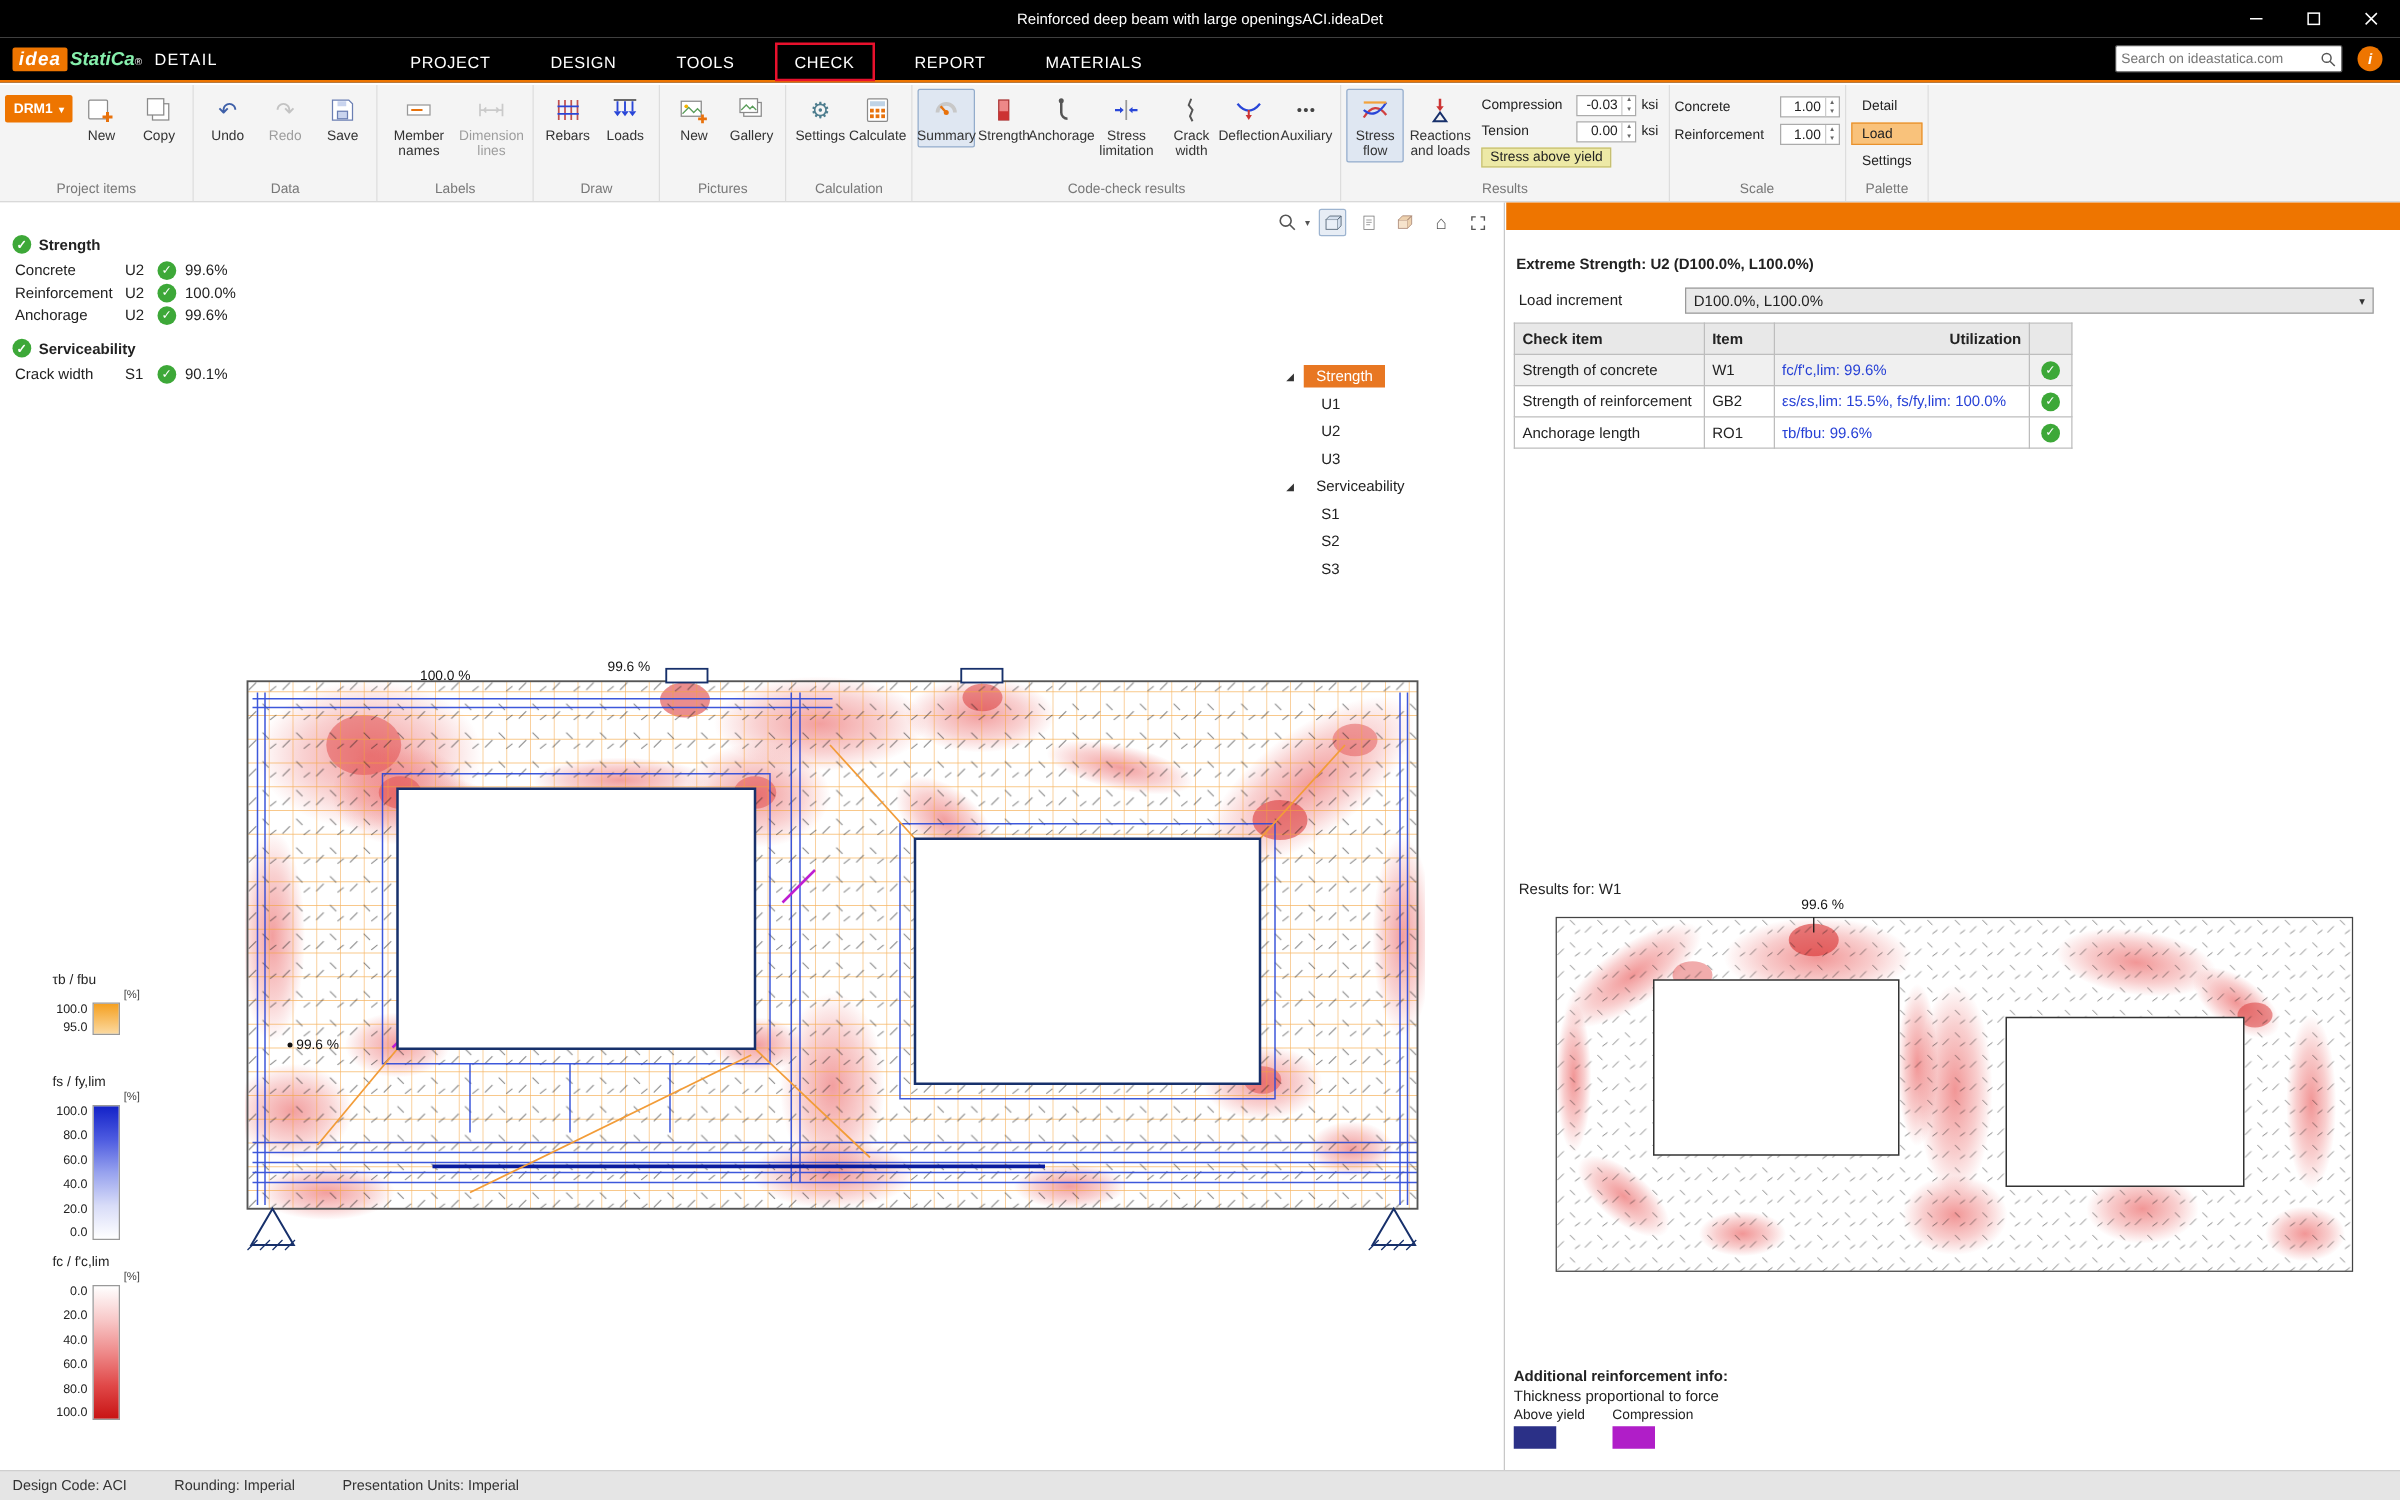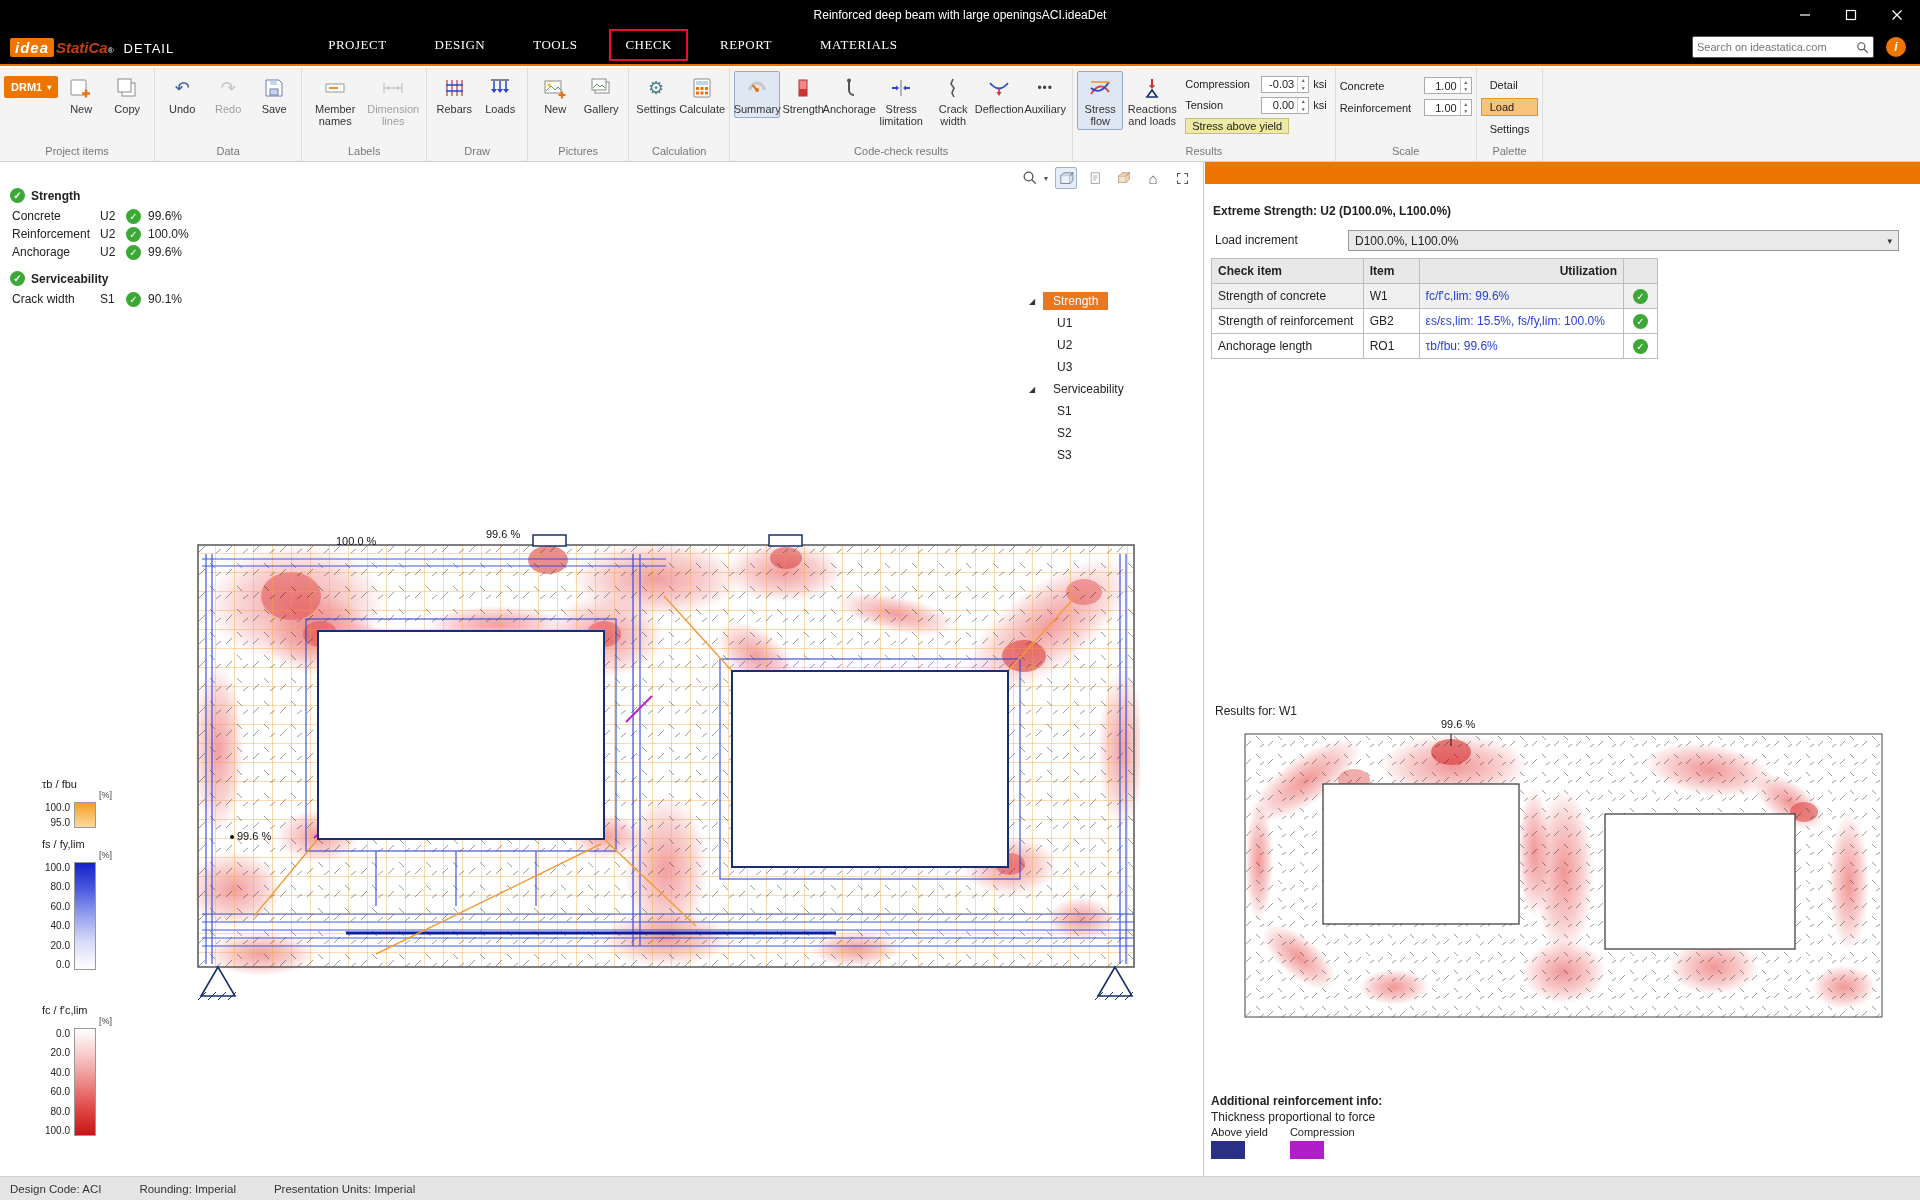--- a/index.html
+++ b/index.html
@@ -12,24 +12,24 @@
     display:flex; align-items:center; justify-content:center; color:#fff; font-size:12px; }
   .win-controls { position:absolute; right:0; top:0; height:30px; display:flex; }
   .win-btn { width:46px; height:30px; display:flex; align-items:center; justify-content:center; }
 
   
   .appbar { position:absolute; top:30px; left:0; right:0; height:36px; background:#000;
     display:flex; align-items:center; border-bottom:2px solid #EE7500; }
   .logo { display:flex; align-items:baseline; margin-left:10px; }
   .logo-idea { background:#EE7500; color:#fff; font-weight:bold; font-style:italic;
     font-size:15px; padding:1px 5px; border-radius:2px; letter-spacing:1px; }
-  .logo-statica { color:#c2410c; font-weight:bold; font-style:italic; font-size:15px; margin-left:2px; }
+  .logo-statica { color:#86efac; font-weight:bold; font-style:italic; font-size:15px; margin-left:2px; }
   .logo-reg { color:#fff; font-size:8px; vertical-align:super; }
   .logo-module { color:#fff; font-size:13px; margin-left:10px; letter-spacing:1px; }
-  .menus { display:flex; margin-left:130px; align-items:flex-start; height:36px;font-family:Liberation Serif, serif; }
+  .menus { display:flex; margin-left:130px; align-items:flex-end; height:36px; }
   .menu-item { color:#fff; font-size:13px; letter-spacing:0.5px; padding:8px 24px; }
   .menu-item.active { border:2px solid #E8112D; padding:6px 14px; margin:0 8px; }
   .search-wrap { margin-left:auto; display:flex; align-items:center; }
   .search-box { width:182px; height:22px; background:#fff; border:1px solid #555; border-radius:2px;
     display:flex; align-items:center; padding:0 4px; }
   .search-box input { border:none; outline:none; flex:1; font-size:11px; color:#555;
     font-family:"Liberation Sans", sans-serif; background:transparent; }
   .info-circle { width:20px; height:20px; border-radius:50%; background:#EE7500; color:#fff;
     font-size:12px; font-weight:bold; display:flex; align-items:center; justify-content:center;
     margin:0 14px 0 12px; font-style:italic; }
@@ -707,21 +707,21 @@
     <div class="legend-title">τb / fbu</div>
     <div class="legend-unit">[%]</div>
     <div class="legend-body">
       <div class="legend-ticks" style="height:26px;">
         <span>100.0</span>
         <span>95.0</span>
       </div>
       <div class="legend-bar" style="height:26px; background:linear-gradient(#F5A020,#FBD9A0);"></div>
     </div>
   </div>
-  <div class="legend" style="top:676px;">
+  <div class="legend" style="top:698px;">
     <div class="legend-title">fs / fy,lim</div>
     <div class="legend-unit">[%]</div>
     <div class="legend-body">
       <div class="legend-ticks" style="height:108px;">
         <span>100.0</span>
         <span>80.0</span>
         <span>60.0</span>
         <span>40.0</span>
         <span>20.0</span>
         <span>0.0</span>

